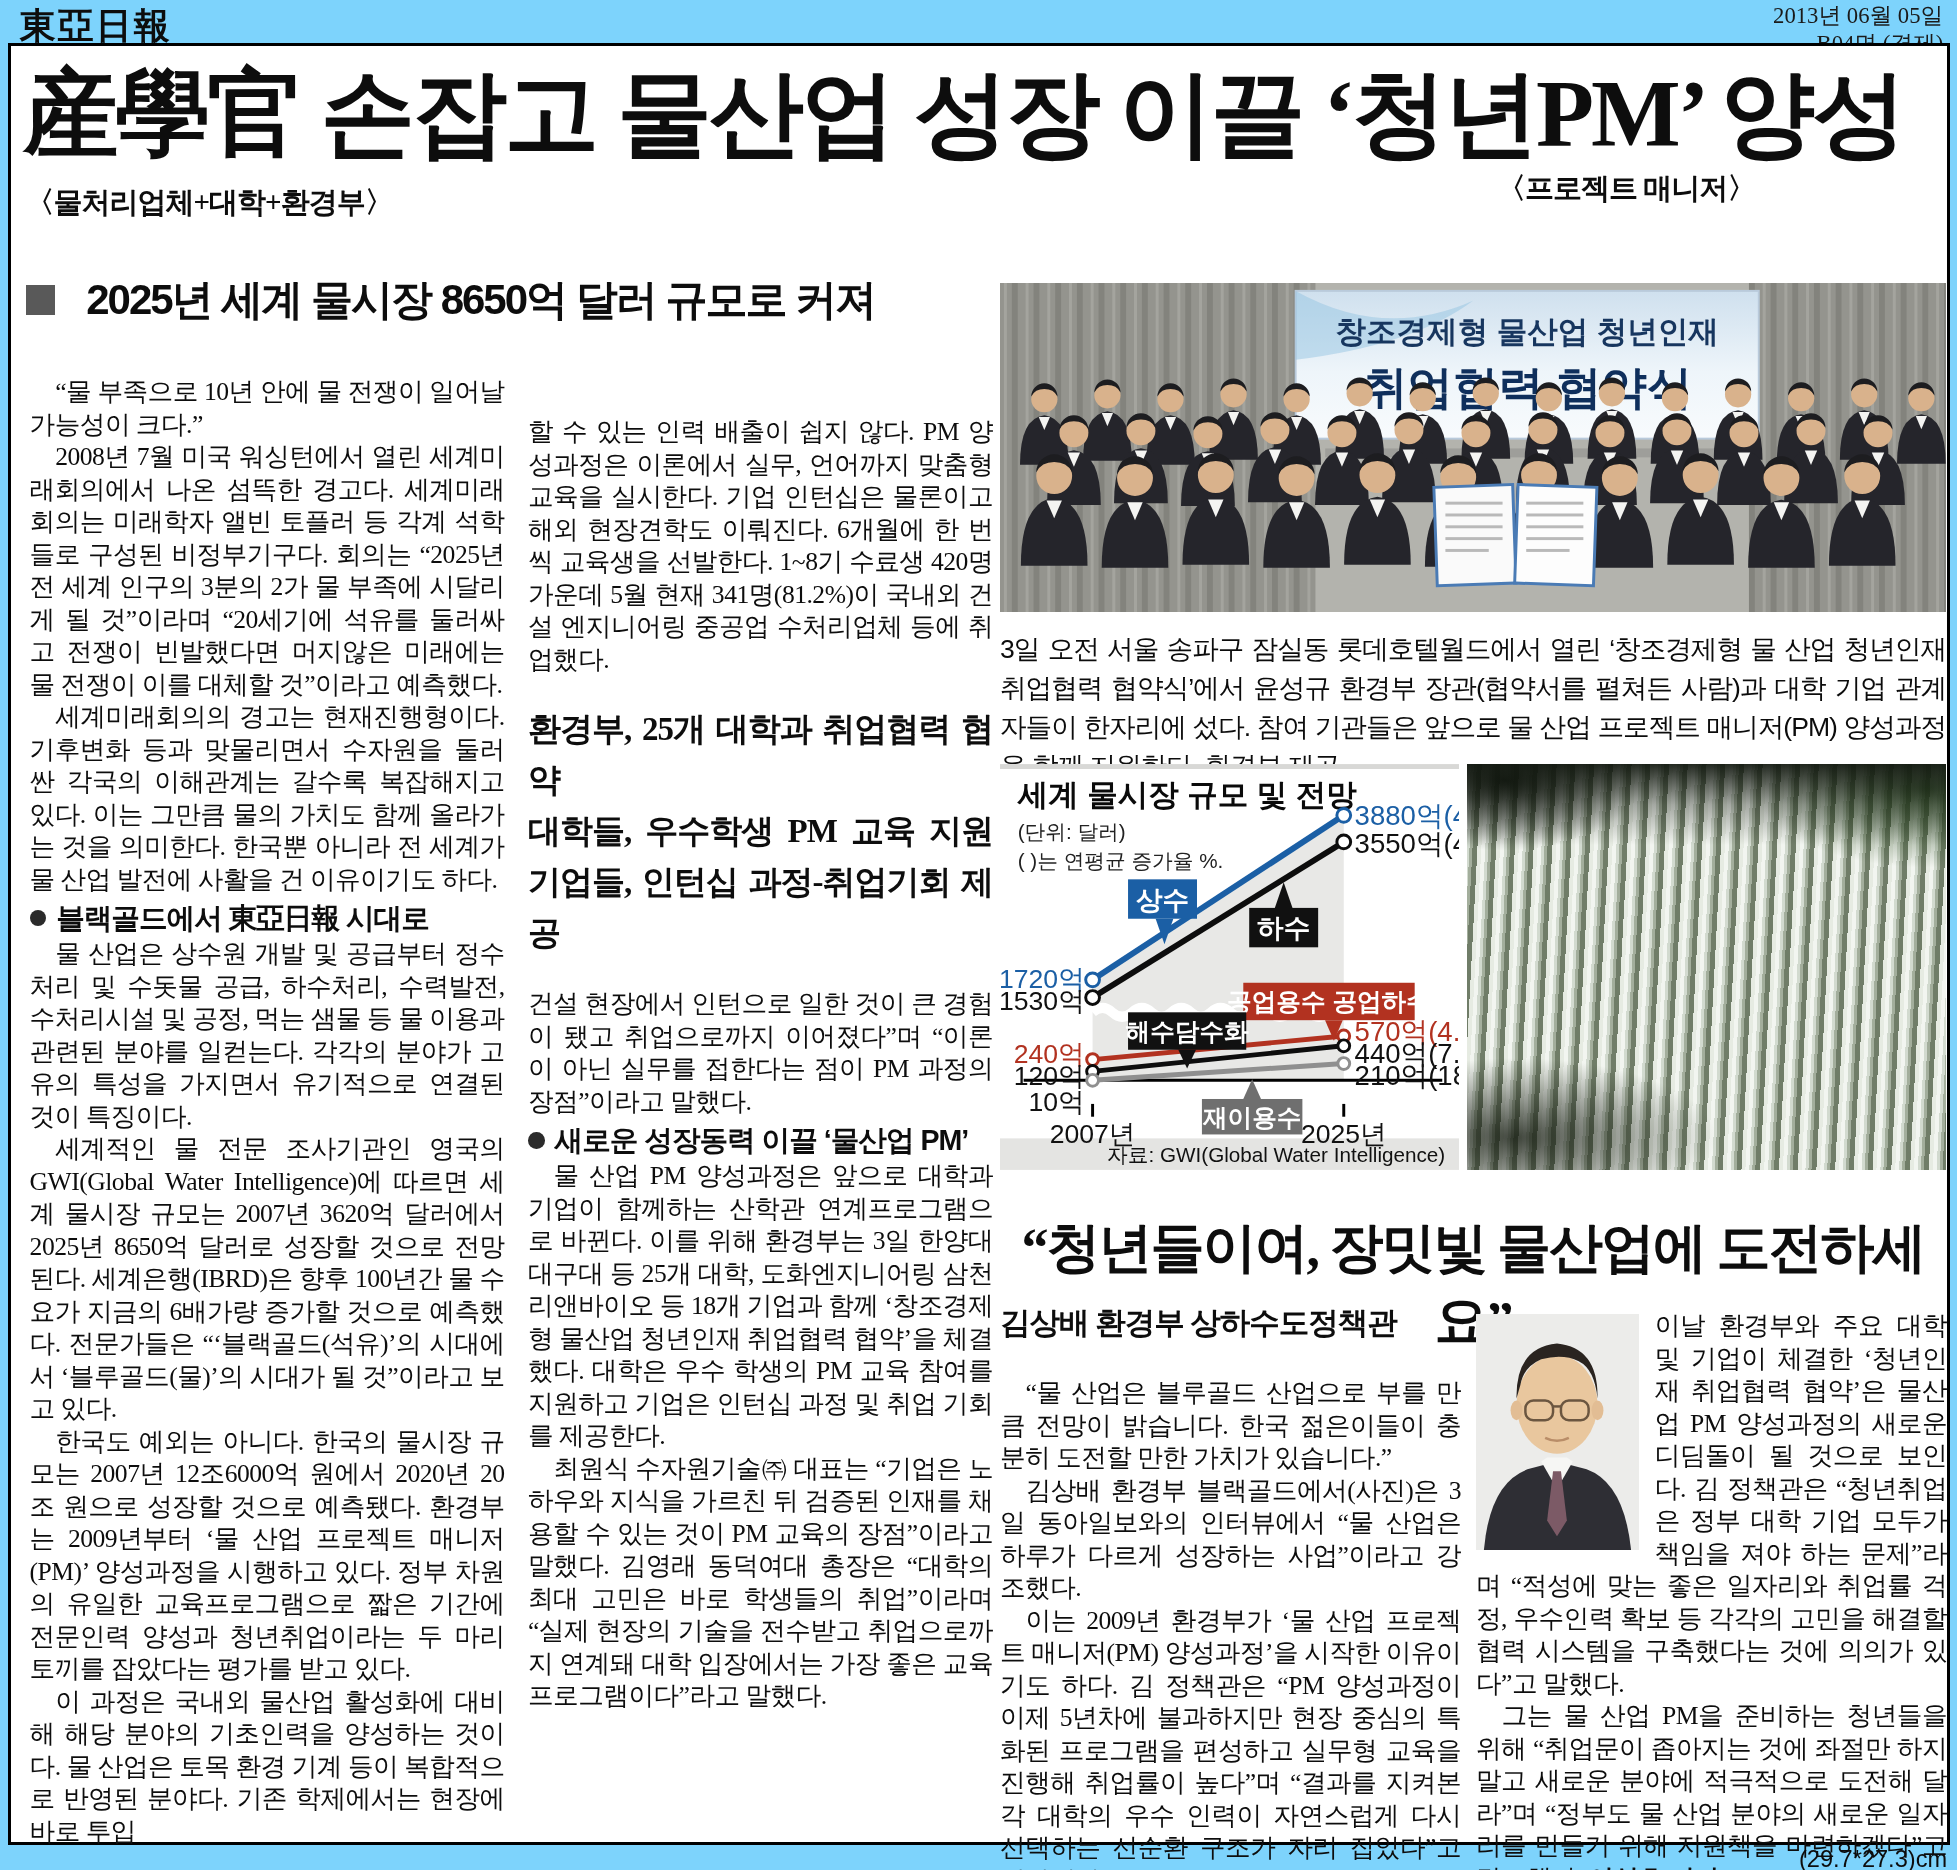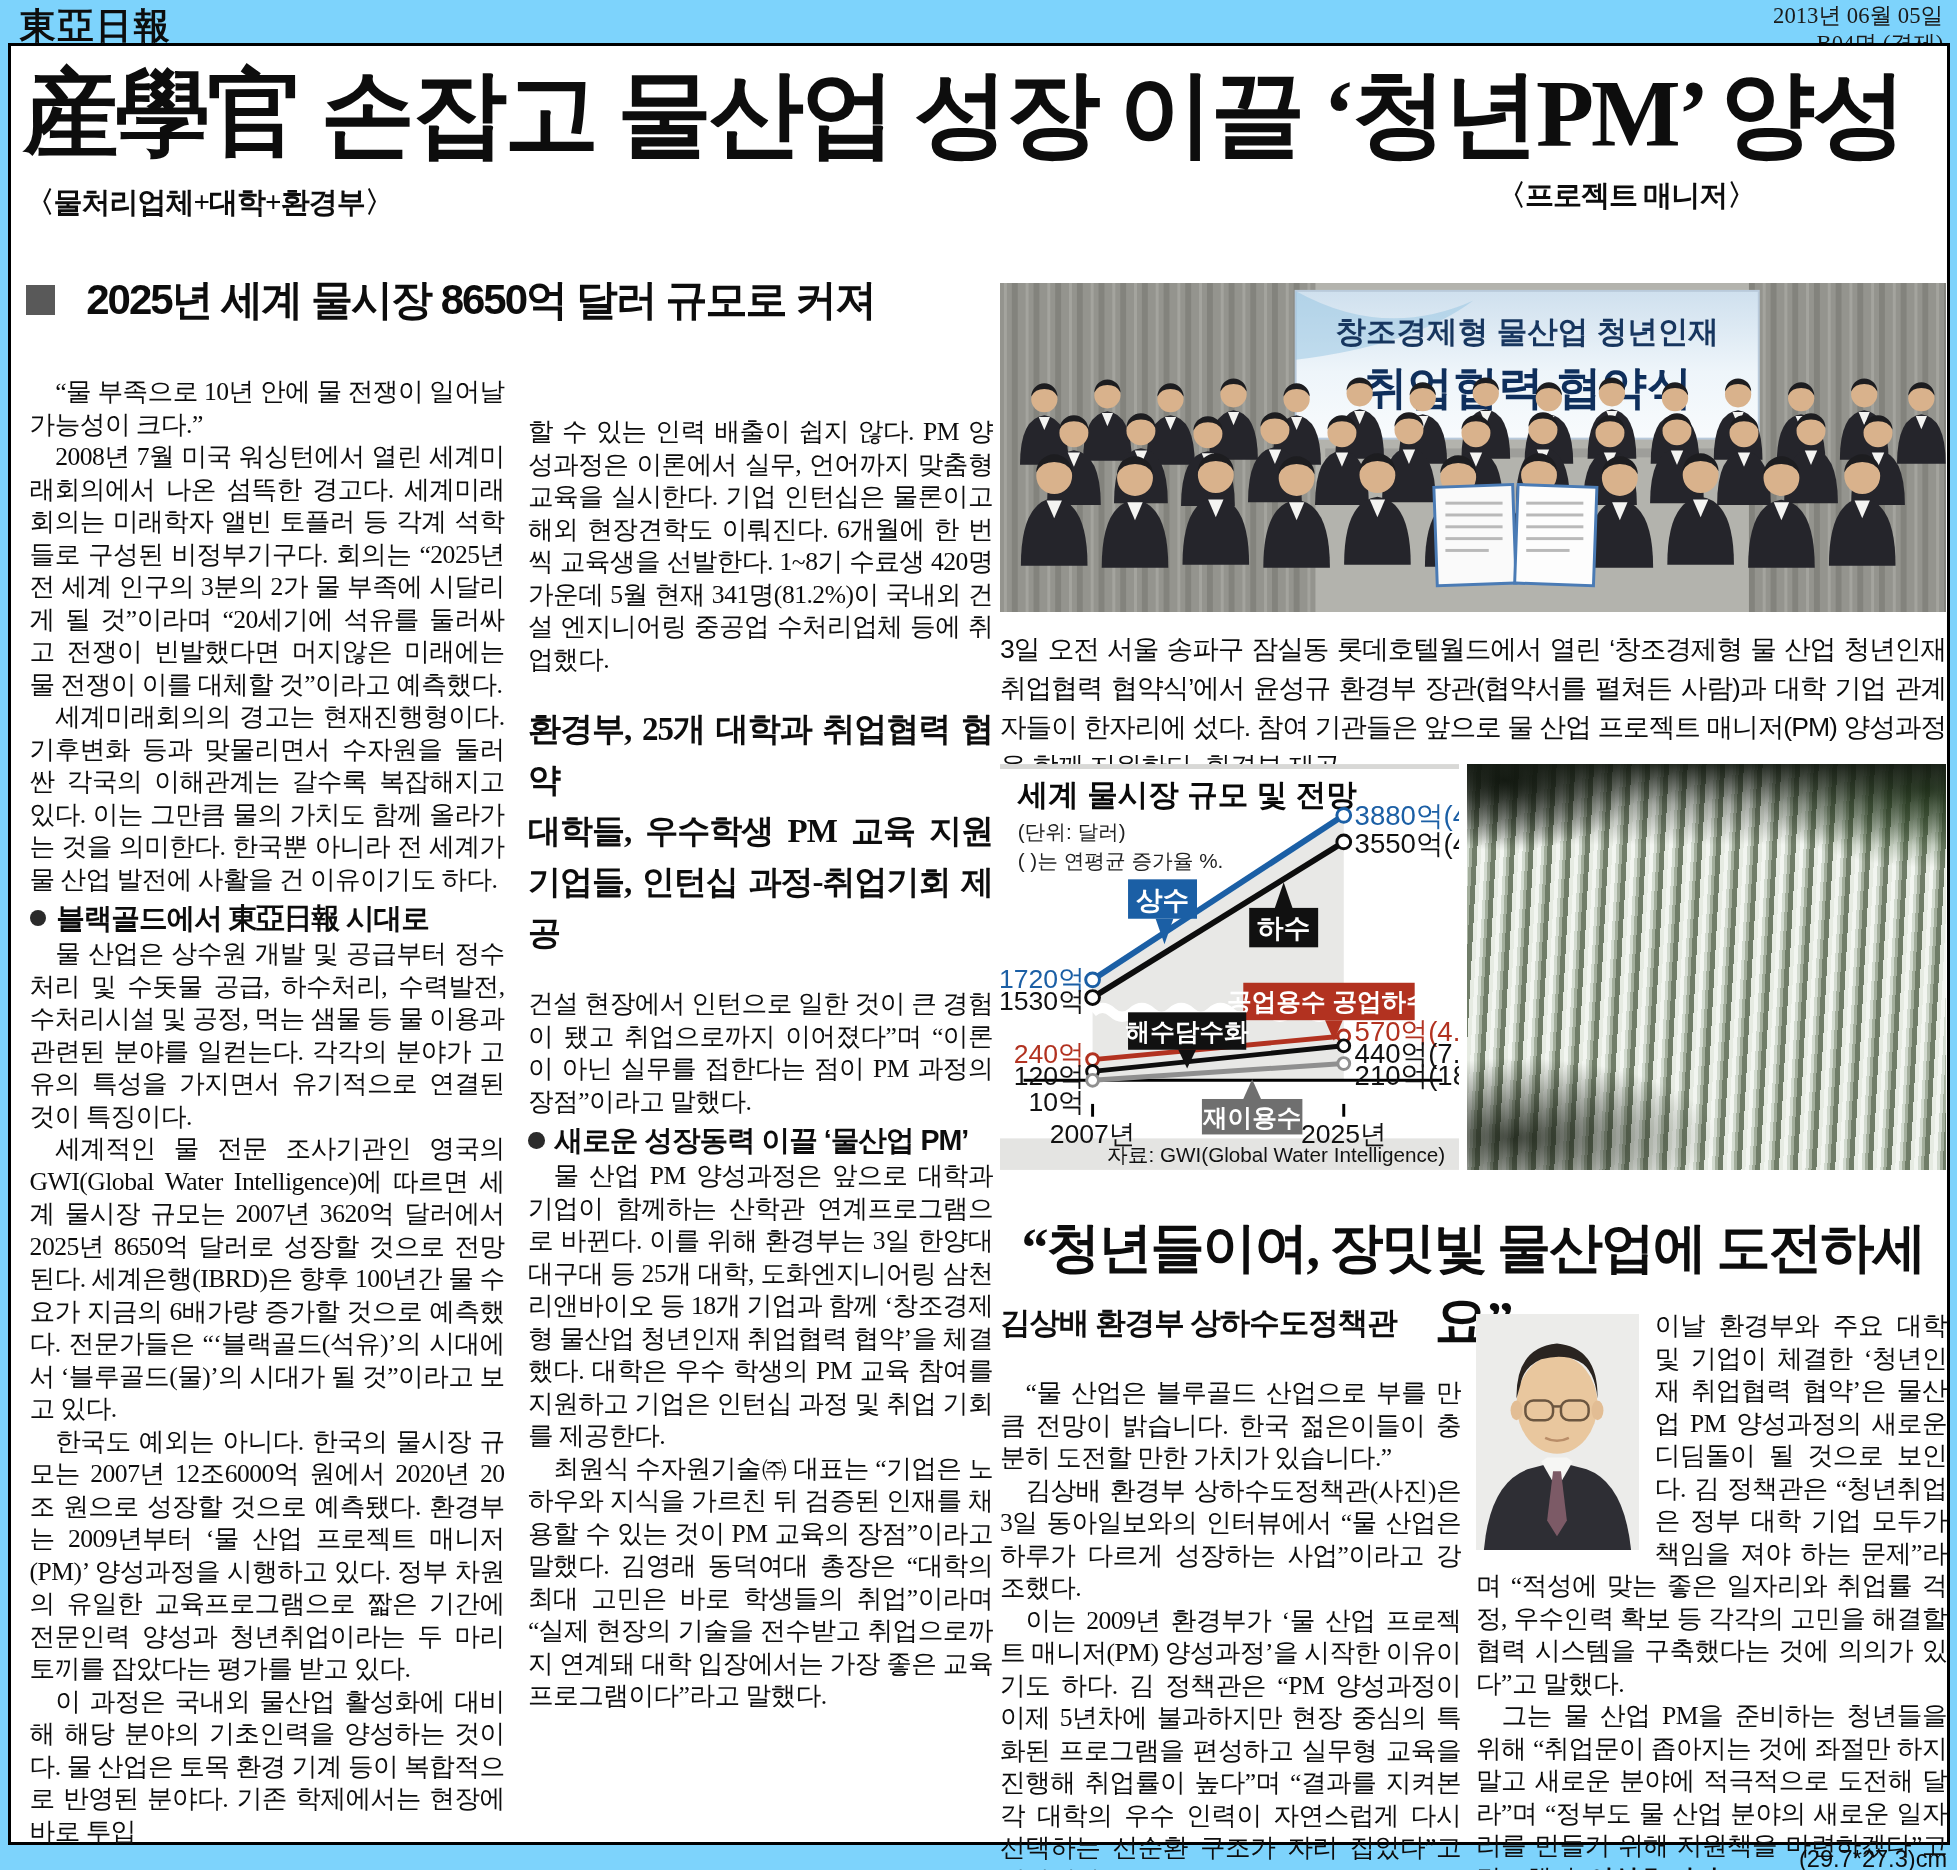--- a/index.html
+++ b/index.html
@@ -10,21 +10,21 @@
   }
 
   #masthead-name { position:absolute; left:19.7px; top:2px; font-size:36px; font-weight:bold; letter-spacing:2px; }
   #masthead-date { position:absolute; right:13.8px; top:2px; text-align:right; font-size:22.7px; line-height:27.6px; color:#1a1a1a; }
 
   #article-box { position:absolute; left:7.9px; top:43px; width:1942px; height:1802px; border:3px solid #000; background:#fff; }
 
   #headline { position:absolute; left:23.6px; top:51px; width:1905px; font-size:95px; font-weight:bold; letter-spacing:-3px; white-space:nowrap; }
   .kicker { position:absolute; font-size:29px; font-weight:bold; letter-spacing:-1px; }
   #kicker-left { left:25.6px; top:183px; }
-  #kicker-right { left:1497px; top:176px; }
+  #kicker-right { left:1497px; top:169px; }
 
   #section-header { position:absolute; left:25.6px; top:272px; display:flex; align-items:center; gap:31px; }
   #section-header .sq { width:29.6px; height:29.6px; background:#595959; flex:0 0 auto; }
   #section-header .txt { font-size:42px; font-weight:bold; letter-spacing:-2px; font-family:"Liberation Sans","DejaVu Sans",sans-serif; }
 
   .bodycol { position:absolute; top:376px; font-size:25.6px; line-height:32.5px; text-align:justify; letter-spacing:-0.5px; }
   #col1 { left:29.6px;  width:475px; height:1440px; }
   #col2 { left:528px; width:465px; height:1440px;margin-top:40px; }
   .bodycol p.ind { text-indent:25.6px; }
   .bodycol p { margin:0; }
@@ -288,21 +288,21 @@
     <text x="452" y="404" font-size="21" fill="#111" text-anchor="end">자료: GWI(Global Water Intelligence)</text>
   </svg>
 
   <div id="waterfall"></div>
 
   <div id="quote-headline">“청년들이여, 장밋빛 물산업에 도전하세요”</div>
   <div id="iv-kicker">김상배 환경부 상하수도정책관</div>
 
   <div id="iv-col1" class="ivcol">
     <p class="ind">“물 산업은 블루골드 산업으로 부를 만큼 전망이 밝습니다. 한국 젊은이들이 충분히 도전할 만한 가치가 있습니다.”</p>
-    <p class="ind">김상배 환경부 상하수도정책관(사진)은 3일 동아일보와의 인터뷰에서 “물 산업은 하루가 다르게 성장하는 사업”이라고 강조했다.</p>
+    <p class="ind">김상배 환경부 블랙골드에서(사진)은 3일 동아일보와의 인터뷰에서 “물 산업은 하루가 다르게 성장하는 사업”이라고 강조했다.</p>
     <p class="ind">이는 2009년 환경부가 ‘물 산업 프로젝트 매니저(PM) 양성과정’을 시작한 이유이기도 하다. 김 정책관은 “PM 양성과정이 이제 5년차에 불과하지만 현장 중심의 특화된 프로그램을 편성하고 실무형 교육을 진행해 취업률이 높다”며 “결과를 지켜본 각 대학의 우수 인력이 자연스럽게 다시 선택하는 선순환 구조가 자리 잡았다”고 평가했다.</p>
   </div>
 
   <div id="iv-col2" class="ivcol">
     <svg id="portrait" viewBox="0 0 165 240" preserveAspectRatio="none">
       <rect width="165" height="240" fill="#ececea"></rect>
       <path d="M8,240 Q14,172 52,158 L82,150 L112,158 Q150,172 157,240 Z" fill="#2e2e34"></path>
       <path d="M66,150 L82,178 L98,150 L92,146 L72,146 Z" fill="#f6f6f4"></path>
       <path d="M78,160 L86,160 L92,210 L82,226 L72,210 Z" fill="#7c5a66"></path>
       <ellipse cx="82" cy="92" rx="41" ry="50" fill="#e9c79e"></ellipse>

